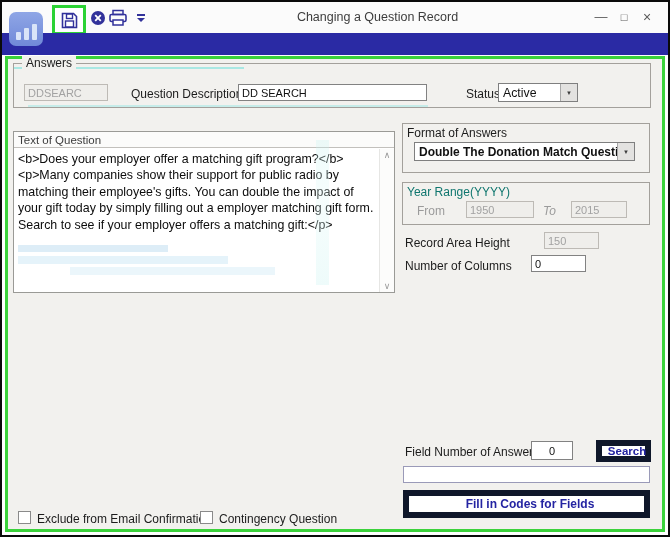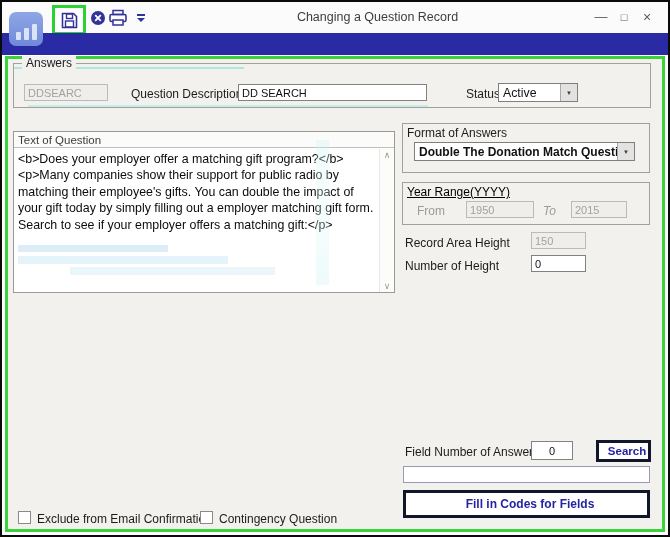--- a/index.html
+++ b/index.html
@@ -48,24 +48,24 @@
 
   
   .combo { position:absolute; background:#fff; border:1px solid #7f7f7f; display:flex; }
   .combo-text { flex:1; font-size:12.3px; color:#111; padding:2px 0 0 4px; overflow:hidden; white-space:nowrap; }
   .combo-btn { width:17px; background:#e3e2e0; border-left:1px solid #a8a8a8; display:flex; align-items:center; justify-content:center; font-size:6px; color:#3c3c3c; }
 
   
   #format-group { left:394px; top:64px; width:248px; height:50px; background:#f2f1ee; }
   #format-group .inner-label { position:absolute; left:4px; top:2px; font-size:12px; color:#1c1c1c; }
   #year-group { left:394px; top:123px; width:248px; height:43px; background:#f2f1ee; }
-  #year-group .inner-label { position:absolute; left:4px; top:2px; font-size:12px; color:#000000;text-decoration:underline; }
+  #year-group .inner-label { position:absolute; left:4px; top:2px; font-size:12px; color:#0f766e; }
 
   
-  .navy-btn { position:absolute; background:#fff; border:3px solid #0f172a; color:#2424a2; font-weight:bold; text-align:center; font-size:11.5px; display:flex; align-items:center; justify-content:center; cursor:default;padding-left:7px; }
+  .navy-btn { position:absolute; background:#fff; border:6px solid #0f172a; color:#2424a2; font-weight:bold; text-align:center; font-size:11.5px; display:flex; align-items:center; justify-content:center; cursor:default;padding-left:7px; }
 
   
   .chk { position:absolute; width:13px; height:13px; border:1px solid #8a8a8a; background:#fff; }
 
   
   .artifact { position:absolute; pointer-events:none; }
   #art-line1 { left:6px; top:8px; width:230px; height:2px; background:#8ae4de; opacity:.7; }
   #art-line2 { left:20px; top:46px; width:400px; height:2px; background:#9ae8e4; opacity:.5; }
   #art-strip { left:308px; top:81px; width:13px; height:145px; background:linear-gradient(180deg,#c6f2f0 0%,#e2faf8 40%,#c6f2f0 100%); opacity:.3; }
   #art-ghost1 { left:10px; top:186px; width:150px; height:7px; background:#b4d8ee; opacity:.45; }
@@ -157,22 +157,22 @@
 
     <div class="grp" id="year-group">
       <div class="inner-label">Year Range(YYYY)</div>
       <div class="lbl lbl-dis" style="left:14px; top:21px;">From</div>
       <input class="tbox tbox-dis" style="left: 63px; top: 18px; width: 68px; height: 17px;" disabled="" value="1950">
       <div class="lbl lbl-dis" style="left:140px; top:21px;font-style:italic;">To</div>
       <input class="tbox tbox-dis" style="left: 168px; top: 18px; width: 56px; height: 17px;" disabled="" value="2015">
     </div>
 
     <div class="lbl" style="left:397px; top:177px;">Record Area Height</div>
-    <input class="tbox tbox-dis" style="left: 523px; top: 173px; width: 55px; height: 17px;" disabled="" value="150">
-    <div class="lbl" style="left:397px; top:200px;">Number of Height</div>
+    <input class="tbox tbox-dis" style="left: 536px; top: 173px; width: 55px; height: 17px;" disabled="" value="150">
+    <div class="lbl" style="left:397px; top:200px;">Number of Columns</div>
     <input class="tbox" style="left: 523px; top: 196px; width: 55px; height: 17px;" value="0">
 
     <div class="lbl" style="left:397px; top:386px;">Field Number of Answer</div>
     <input class="tbox" style="left: 523px; top: 382px; width: 42px; height: 19px; text-align: center;" value="0">
     <div class="navy-btn" style="left:588px; top:381px; width:55px; height:22px;">Search</div>
     <input class="tbox" style="left: 395px; top: 407px; width: 247px; height: 17px; border-color: rgb(154, 154, 184);" value="">
     <div class="navy-btn" style="left:395px; top:431px; width:247px; height:28px; font-size:12px;">Fill in Codes for Fields</div>
 
     <div class="chk" style="left:10px; top:452px;"></div>
     <div class="lbl" style="left:29px; top:453px;">Exclude from Email Confirmation</div>

